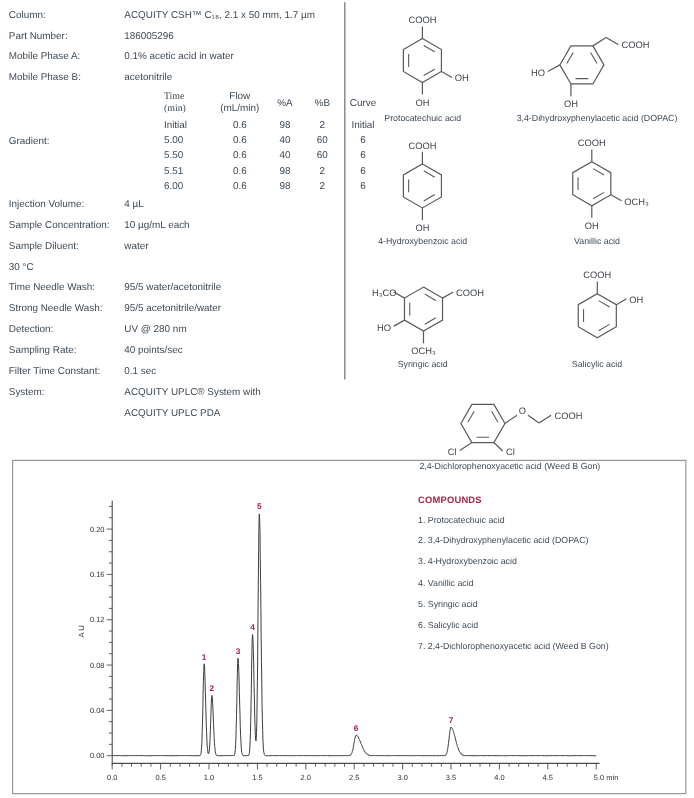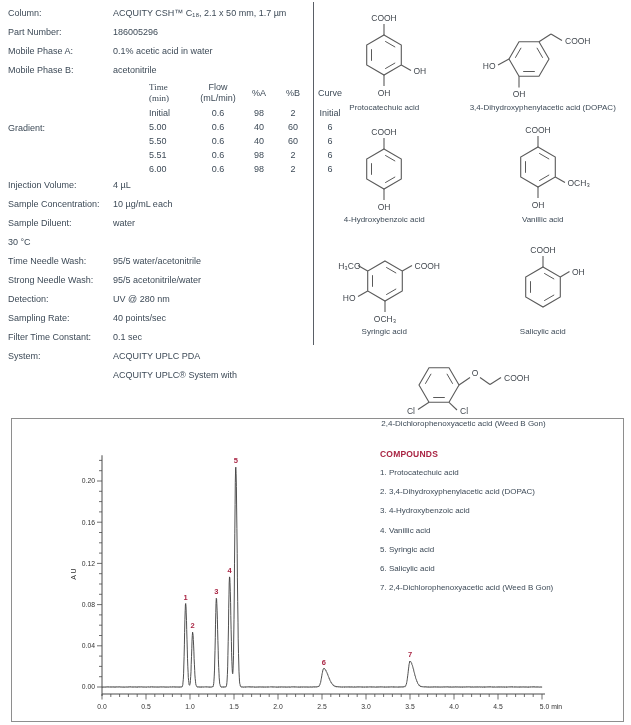--- a/index.html
+++ b/index.html
@@ -174,22 +174,22 @@
           </div>
           <div class="prow">
             <div class="plabel">Filter Time Constant:</div>
             <div class="pvalue">
               <div class="vline">0.1 sec</div>
             </div>
           </div>
           <div class="prow">
             <div class="plabel">System:</div>
             <div class="pvalue">
+              <div class="vline">ACQUITY UPLC® System with</div>
               <div class="vline">ACQUITY UPLC PDA</div>
-              <div class="vline">ACQUITY UPLC® System with</div>
             </div>
           </div>
         </div>
     </div>
 
     <div class="divider"></div>
 
     <div class="structures">
       <div class="struct-grid">
 

